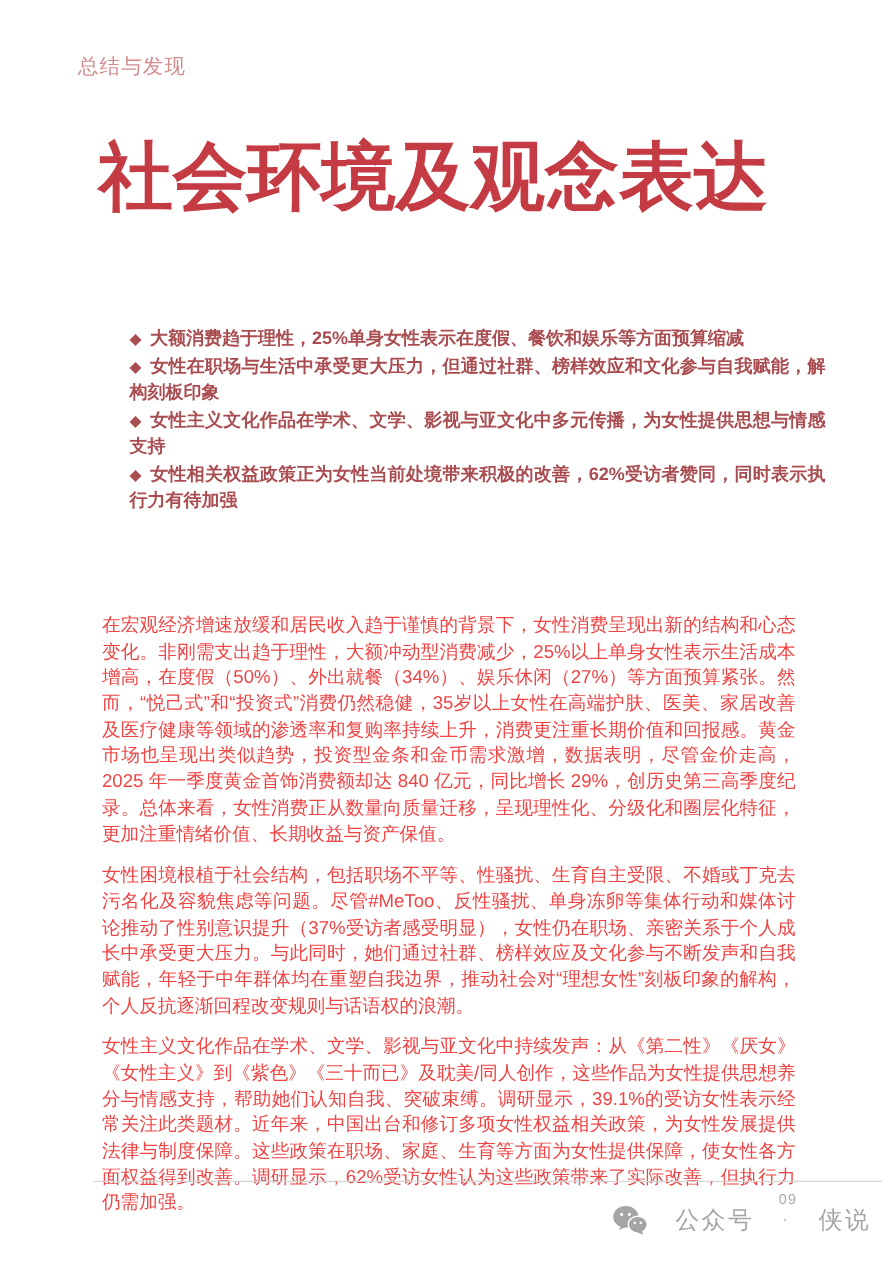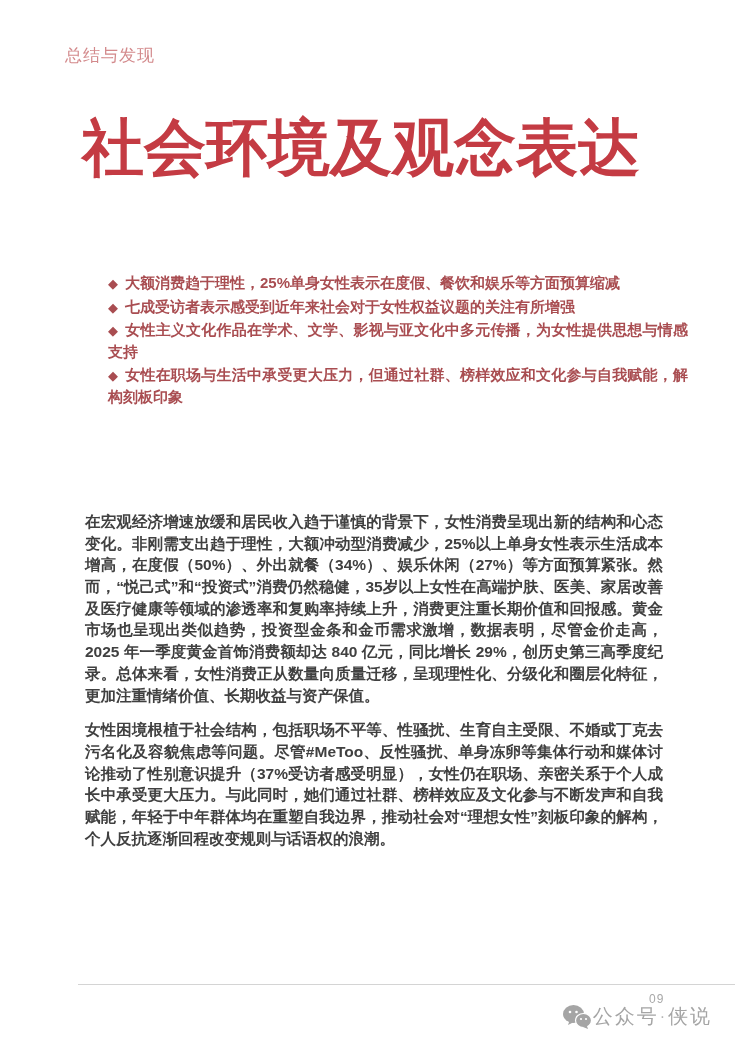--- a/index.html
+++ b/index.html
@@ -38,46 +38,46 @@
     font-weight: 700;
     line-height: 1.43;
     margin-left: 20px;
   }
   .bullet-item { margin-bottom: 2px; text-align: justify; }
   .bullet-marker { margin-right: 7px; font-size: 13px; }
   .paragraphs {
     position: absolute;
     left: 85px; top: 511px;
     width: 578px;
-    color: #404040;
+    color: #ef4444;
     font-size: 15.5px;
-    font-weight: 700;
+    font-weight: 400;
     line-height: 1.4;
     text-align: justify;
   }
   .body-paragraph { margin-bottom: 13px; }
   .footer-rule {
     position: absolute;
     left: 78px; top: 984px;
     width: 657px; height: 1px;
     background: #d4d4d4;
   }
   .page-number {
     position: absolute;
     left: 649px; top: 992px;
     font-size: 12px;
     color: #a8a8a8;
     letter-spacing: 1px;
   }
   .footer-badge {
     position: absolute;
-    right: 32px; top: 1003px;
+    right: 18px; top: 1003px;
     display: flex;
     align-items: center;
-    gap: 1px;
+    gap: 23px;
     color: #a5a5a5;
     font-size: 20px;
     letter-spacing: 2px;
   }
   .wechat-icon { width: 30px; height: 26px; display: inline-block; }
   .badge-sep { font-size: 16px; color: #b5b5b5; }
 </style>
 </head>
 <body>
 
@@ -85,34 +85,35 @@
 
 <h1 class="big-title">社会环境及观念表达</h1>
 
 <div class="bullet-list">
 
     <div class="bullet-item"><span class="bullet-marker">◆</span><span>大额消费趋于理性，25%单身女性表示在度假、餐饮和娱乐等方面预算缩减</span></div>
 
 
 
 
-    <div class="bullet-item"><span class="bullet-marker">◆</span><span>七成受访者表示感受到近年来社会对于女性权益议题的关注有所增强</span></div>
+
+    <div class="bullet-item"><span class="bullet-marker">◆</span><span>女性在职场与生活中承受更大压力，但通过社群、榜样效应和文化参与自我赋能，解构刻板印象</span></div>
 
     <div class="bullet-item"><span class="bullet-marker">◆</span><span>女性主义文化作品在学术、文学、影视与亚文化中多元传播，为女性提供思想与情感支持</span></div>
 
-    <div class="bullet-item"><span class="bullet-marker">◆</span><span>女性在职场与生活中承受更大压力，但通过社群、榜样效应和文化参与自我赋能，解构刻板印象</span></div>
-
+    <div class="bullet-item"><span class="bullet-marker">◆</span><span>女性相关权益政策正为女性当前处境带来积极的改善，62%受访者赞同，同时表示执行力有待加强</span></div>
   </div>
 
 <div class="paragraphs">
 
     <p class="body-paragraph">在宏观经济增速放缓和居民收入趋于谨慎的背景下，女性消费呈现出新的结构和心态变化。非刚需支出趋于理性，大额冲动型消费减少，25%以上单身女性表示生活成本增高，在度假（50%）、外出就餐（34%）、娱乐休闲（27%）等方面预算紧张。然而，“悦己式”和“投资式”消费仍然稳健，35岁以上女性在高端护肤、医美、家居改善及医疗健康等领域的渗透率和复购率持续上升，消费更注重长期价值和回报感。黄金市场也呈现出类似趋势，投资型金条和金币需求激增，数据表明，尽管金价走高， 2025 年一季度黄金首饰消费额却达 840 亿元，同比增长 29%，创历史第三高季度纪录。总体来看，女性消费正从数量向质量迁移，呈现理性化、分级化和圈层化特征，更加注重情绪价值、长期收益与资产保值。</p>
 
     <p class="body-paragraph">女性困境根植于社会结构，包括职场不平等、性骚扰、生育自主受限、不婚或丁克去污名化及容貌焦虑等问题。尽管#MeToo、反性骚扰、单身冻卵等集体行动和媒体讨论推动了性别意识提升（37%受访者感受明显），女性仍在职场、亲密关系于个人成长中承受更大压力。与此同时，她们通过社群、榜样效应及文化参与不断发声和自我赋能，年轻于中年群体均在重塑自我边界，推动社会对“理想女性”刻板印象的解构，个人反抗逐渐回程改变规则与话语权的浪潮。</p>
 
+    <p class="body-paragraph">女性主义文化作品在学术、文学、影视与亚文化中持续发声：从《第二性》《厌女》《女性主义》到《紫色》《三十而已》及耽美/同人创作，这些作品为女性提供思想养分与情感支持，帮助她们认知自我、突破束缚。调研显示，39.1%的受访女性表示经常关注此类题材。近年来，中国出台和修订多项女性权益相关政策，为女性发展提供法律与制度保障。这些政策在职场、家庭、生育等方面为女性提供保障，使女性各方面权益得到改善。调研显示，62%受访女性认为这些政策带来了实际改善，但执行力仍需加强。</p>
   </div>
 
 <div class="footer-rule"></div>
 
 <div class="page-number">09</div>
 
 <div class="footer-badge">
   <svg class="wechat-icon" viewBox="0 0 30 26" xmlns="http://www.w3.org/2000/svg">
     <ellipse cx="11.5" cy="10" rx="10.5" ry="9" fill="#a5a5a5"></ellipse>
     <path d="M6 21 L8 15 L12 18 Z" fill="#a5a5a5"></path>

